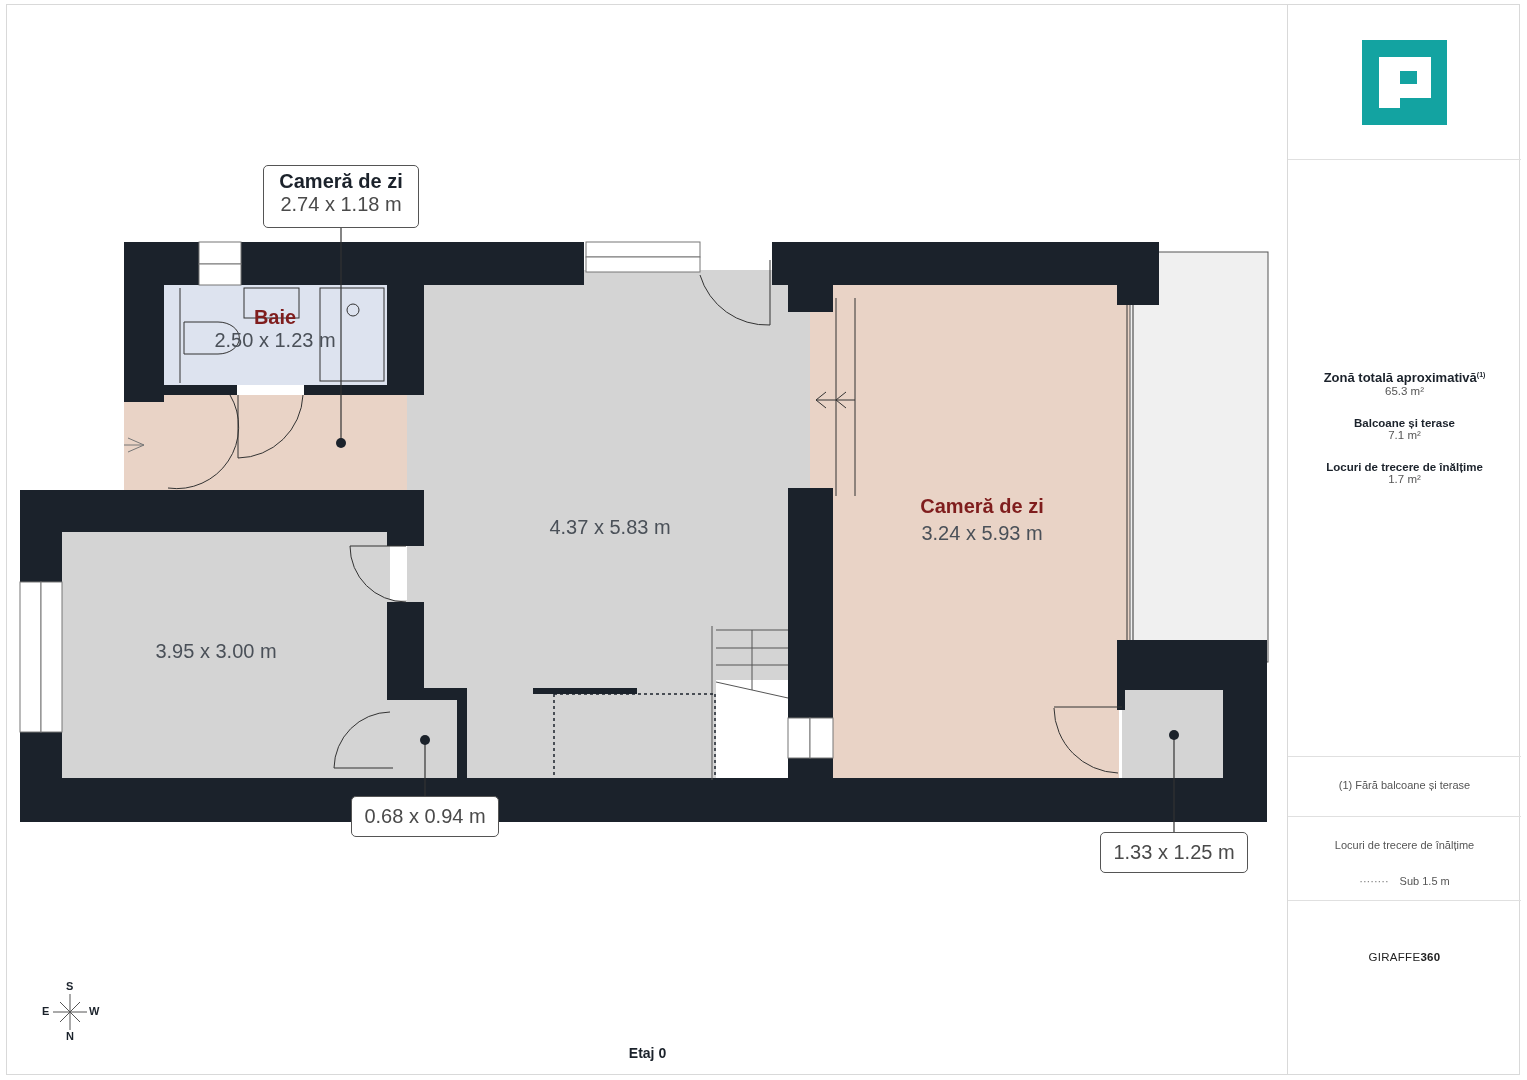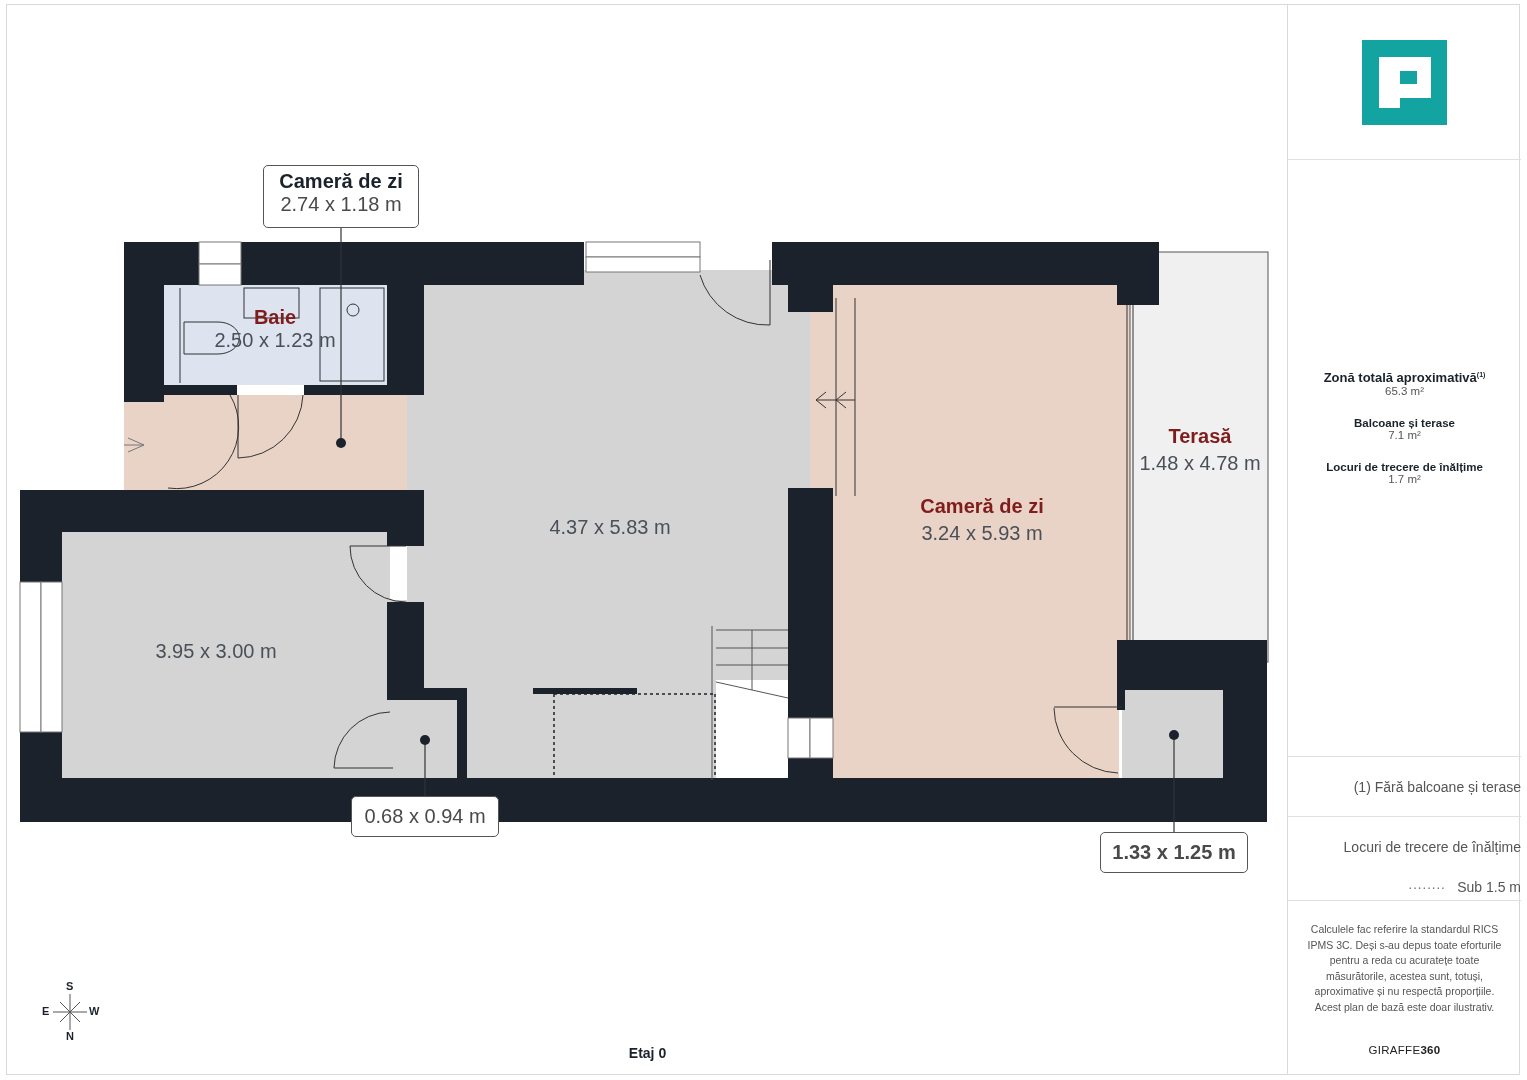--- a/index.html
+++ b/index.html
@@ -6,21 +6,21 @@
   body { width:1527px; height:1080px; position:relative; overflow:hidden; font-family:"Liberation Sans", sans-serif; }
   .frame { position:absolute; left:6px; top:4px; width:1514px; height:1071px; border:1px solid #d9d9d9; box-sizing:border-box; }
   .sidebar { position:absolute; left:1287px; top:4px; width:233px; height:1071px; border-left:1px solid #d9d9d9; box-sizing:border-box; }
   .sb-sep { position:absolute; left:0; width:233px; height:1px; background:#e0e0e0; }
   .logo { position:absolute; left:74px; top:36px; width:85px; height:85px; background:#13a3a1; }
   .sb-center { position:absolute; left:0; width:233px; text-align:center; color:#1b222b; }
   .sb-title { font-weight:bold; font-size:13px; }
   .sb-title sup { font-size:7px; }
   .sb-val { font-size:11.5px; color:#555; }
   .sb-sub { font-weight:bold; font-size:11.5px; margin-top:20px; }
-  .sb-note { font-size:14px; color:#555;text-align:right; }
+  .sb-note { font-size:11px; color:#555; }
   .sb-para { font-size:10.5px; color:#555; line-height:15.5px; padding:0 16px; }
   .brand { font-size:11.5px; color:#222; margin-top:29px; letter-spacing:0.3px; }
   .brand b { font-weight:bold; }
   .plan { position:absolute; left:0; top:0; width:1287px; height:1080px; }
   .label-box { position:absolute; border:1.5px solid #555; border-radius:5px; background:#fff; text-align:center; box-sizing:border-box; }
   .lb-name { font-weight:bold; font-size:20px; color:#1b222b; }
   .lb-dim { font-size:20px; color:#4a4a4a; }
   .room-label { position:absolute; text-align:center; }
   .rl-name { font-weight:bold; font-size:20px; color:#7f1d1d; }
   .rl-dim { font-size:20px; color:#4a5058; }
@@ -156,31 +156,27 @@
 
   <div class="room-label" style="left:140px; top:640px; width:152px;">
     <div class="rl-dim">3.95 x 3.00 m</div>
   </div>
 
   <div class="room-label" style="left:900px; top:495px; width:164px;">
     <div class="rl-name">Cameră de zi</div>
     <div class="rl-dim" style="margin-top:4px;">3.24 x 5.93 m</div>
   </div>
 
-  <div class="room-label" style="left:1132px; top:425px; width:136px;">
-    <div class="rl-name">Terasă</div>
-    <div class="rl-dim" style="margin-top:4px;">1.48 x 4.78 m</div>
-  </div>
 
   <div class="label-box" style="left:351px; top:796px; width:148px; height:41px;">
     <div class="lb-dim" style="margin-top:8px;">0.68 x 0.94 m</div>
   </div>
 
   <div class="label-box" style="left:1100px; top:832px; width:148px; height:41px;">
-    <div class="lb-dim" style="margin-top:8px;font-weight:bold;">1.33 x 1.25 m</div>
+    <div class="lb-dim" style="margin-top:8px;">1.33 x 1.25 m</div>
   </div>
 
   <div class="compass">
     <svg width="70" height="65" style="position:absolute;left:0;top:0;">
       <g stroke="#555" stroke-width="1">
         <line x1="30" y1="14" x2="30" y2="50"></line>
         <line x1="13" y1="32" x2="47" y2="32"></line>
         <line x1="20" y1="22" x2="40" y2="42"></line>
         <line x1="40" y1="22" x2="20" y2="42"></line>
       </g>
@@ -218,16 +214,15 @@
   <div class="sb-center" style="top:835px;">
     <div class="sb-note">Locuri de trecere de înălțime</div>
     <div class="sb-note" style="margin-top:24px;">
       <span style="letter-spacing:0px;color:#777;">········</span>
       <span style="margin-left:8px;">Sub 1.5 m</span>
     </div>
   </div>
   <div class="sb-sep" style="top:896px;"></div>
 
   <div class="sb-center" style="top:918px;">
-    <div class="sb-para">Calculele fac referire la standardul RICS IPMS 3C. Deși s-au depus toate eforturile pentru a reda cu acuratețe toate măsurătorile, acestea sunt, totuși, aproximative și nu respectă proporțiile. Acest plan de bază este doar ilustrativ.</div>
     <div class="brand"><span>GIRAFFE</span><b>360</b></div>
   </div>
 </div>
 
 </body></html>

